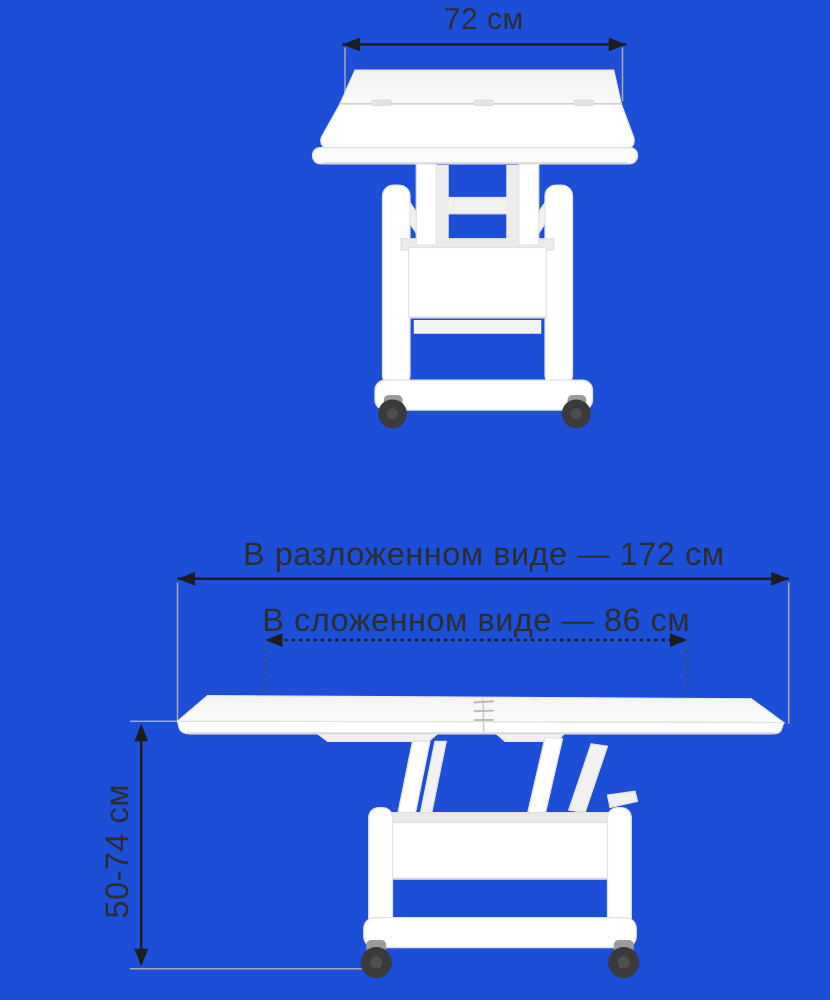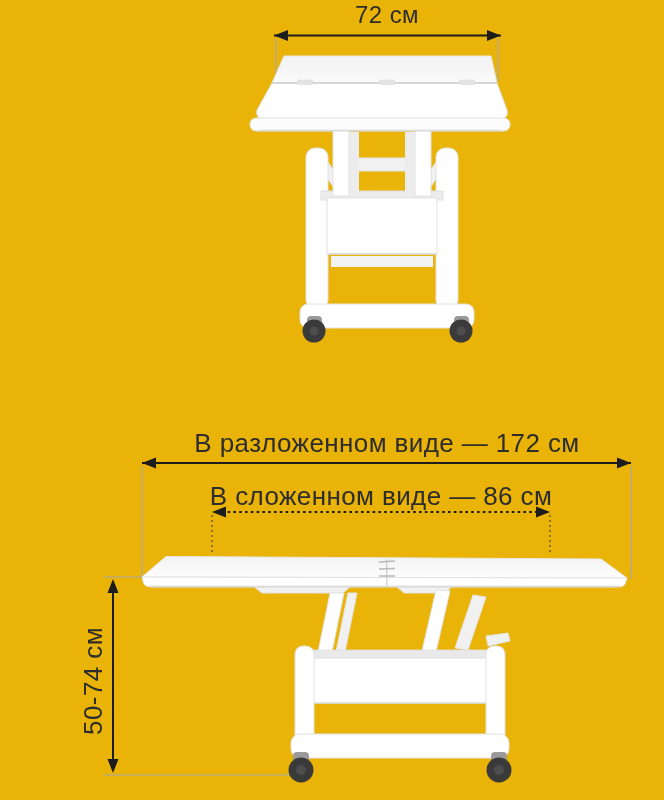--- a/index.html
+++ b/index.html
@@ -1,17 +1,17 @@
 <!DOCTYPE html>
 <html><head>
 <meta charset="utf-8">
 <style>
   html,body { margin:0; padding:0; background:#ffffff; }
   .canvas {
-    position:relative; width:664px; height:800px; background:#eab308;
+    position:relative; width:664px; height:800px; background:#1d4ed8;
     overflow:hidden; font-family:"Liberation Sans", sans-serif;
   }
   .view { position:absolute; left:0; }
   #front-svg { top:0; }
   #side-svg  { top:400px; }
   .dim-label { font-size:26px; letter-spacing:0.4px; fill:#2d2d2d; }
   .dim-label.small { font-size:24px; }
   .dim-line { stroke-width:2; fill:none; }
   .dim-line.dotted { stroke-dasharray:2.6 3.2; }
   .ext-line { stroke-width:1.2; fill:none; }

